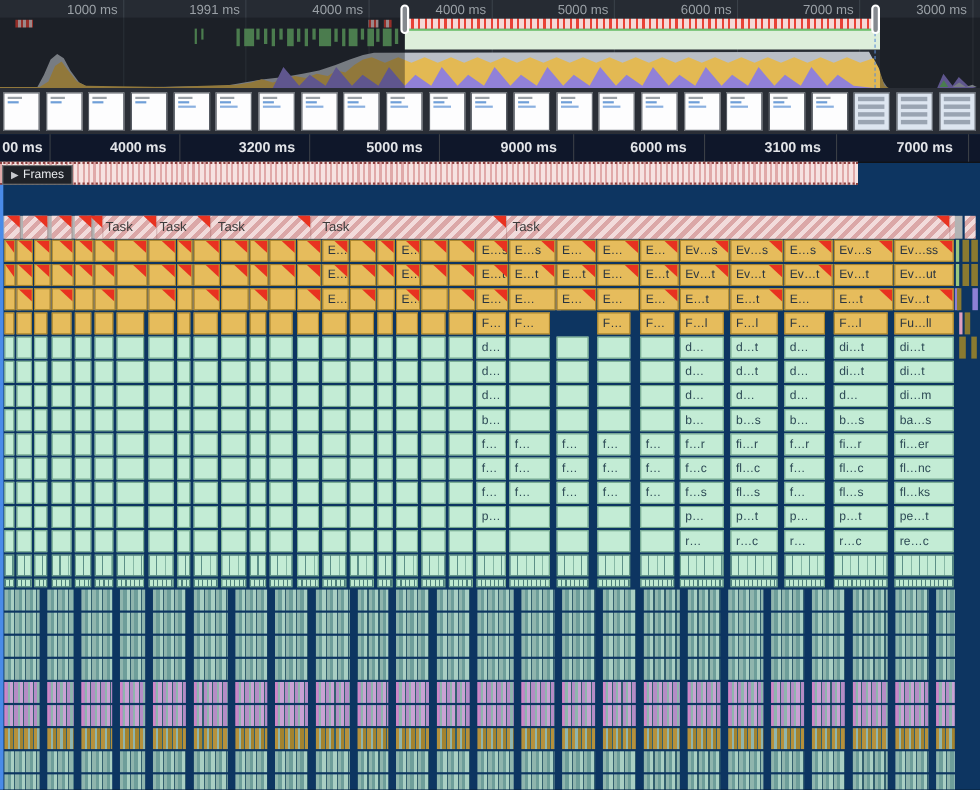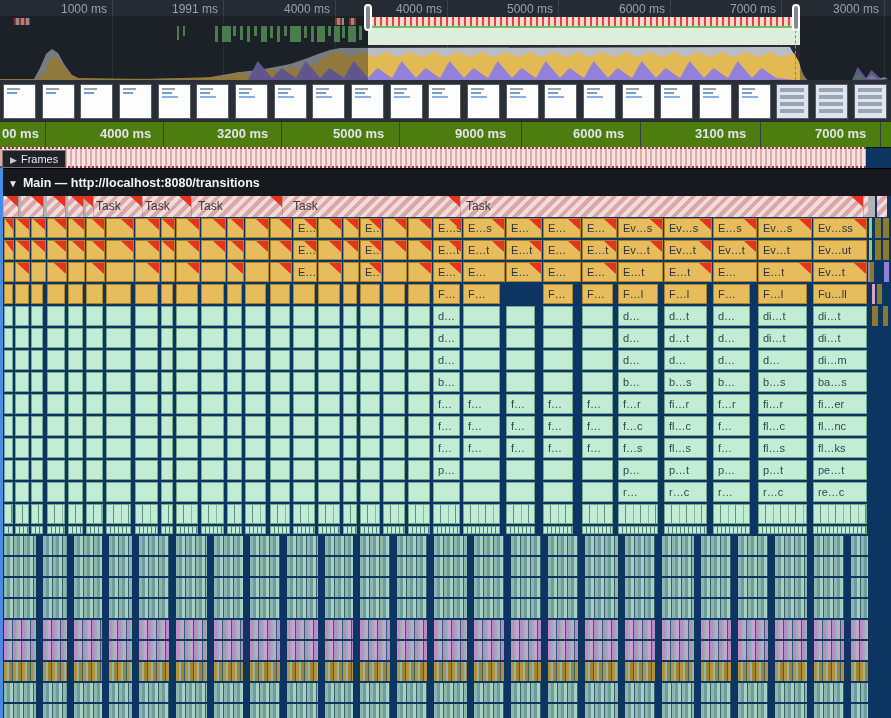--- a/index.html
+++ b/index.html
@@ -16,25 +16,25 @@
   #cpu-svg{position:absolute;left:0;top:44px;}
   .dim{position:absolute;top:16px;height:64px;background:rgba(12,15,20,0.38);}
   .handle{position:absolute;top:4px;width:8px;height:27px;background:#85898f;border:2px solid #fff;border-radius:4px;box-sizing:border-box;}
   .sel-dash{position:absolute;top:30px;width:0;height:50px;border-left:1px dashed #5b8dd6;}
   
   #filmstrip{position:absolute;left:0;top:80px;width:891px;height:42px;background:#2a2e36;}
   .thumb{position:absolute;top:4px;width:33px;height:35px;background:#fdfdfe;border:1px solid #565b63;box-sizing:border-box;}
   .thumb.dense-thumb{background:#dde5f0;}
   .tline{position:absolute;height:2px;}
   
-  #time-axis{position:absolute;left:0;top:122px;width:891px;height:25px;background:#4d7c0f;border-bottom:1px solid #111;}
+  #time-axis{position:absolute;left:0;top:122px;width:891px;height:25px;background:#0f172a;border-bottom:1px solid #111;}
   .axis-label{position:absolute;top:4px;font-size:13px;font-weight:700;color:#e2e4e8;}
   .axis-tick{position:absolute;top:0;width:1px;height:25px;background:#3a3f46;}
   
-  #frames-track{position:absolute;left:0;top:147px;width:866px;height:21px;
+  #frames-track{position:absolute;left:0;top:147px;width:780px;height:21px;
     background:repeating-linear-gradient(90deg,#e0a9a9 0 2px,#f6e2e1 2px 5px);
     border-top:2px dotted #8b4040;border-bottom:2px dotted #8b4040;box-sizing:border-box;}
   #frames-pill{position:absolute;left:2px;top:1px;height:16px;padding:0 7px;background:#1f2228;
     border:1px solid #777;color:#e8eaed;font-size:11px;line-height:16px;cursor:pointer;}
   #frames-pill .tri-icon{font-size:9px;margin-right:4px;color:#c8cace;}
   
   #main-header{position:absolute;left:0;top:168px;width:891px;height:28px;background:#17191e;border-top:1px solid #000;}
   #main-header .title{position:absolute;left:8px;top:7px;font-size:12.5px;font-weight:700;color:#f1f3f4;}
   #main-header .tri-icon{font-size:10px;margin-right:5px;color:#e8eaed;}
   #track-accent{position:absolute;left:0;top:168px;width:3px;height:550px;background:#4a8be8;z-index:40;}
@@ -259,25 +259,20 @@
       <div class="axis-label" style="left: 695px;">3100 ms</div>
       <div class="axis-label" style="left: 815px;">7000 ms</div>
     </div>
 
   <div id="frames-track">
     <div id="frames-pill">
       <span class="tri-icon">▶</span><span>Frames</span>
     </div>
   </div>
 
-  <div id="main-header">
-    <div class="title">
-      <span class="tri-icon">▼</span><span>Main — http://localhost:8080/transitions</span>
-    </div>
-  </div>
   <div id="track-accent"></div>
 
   <div id="flame">
       <div class="frow" style="top: 0px; height: 21px;">
         <div class="task-row-bg"></div>
         <div class="task-bar" style="left: 4px; width: 14px;"></div>
         <div class="task-bar" style="left: 21px; width: 22px;"></div>
         <div class="task-bar" style="left: 47px; width: 18px;"></div>
         <div class="task-bar" style="left: 68px; width: 15px;"></div>
         <div class="task-bar" style="left: 86px; width: 782px;"></div>

